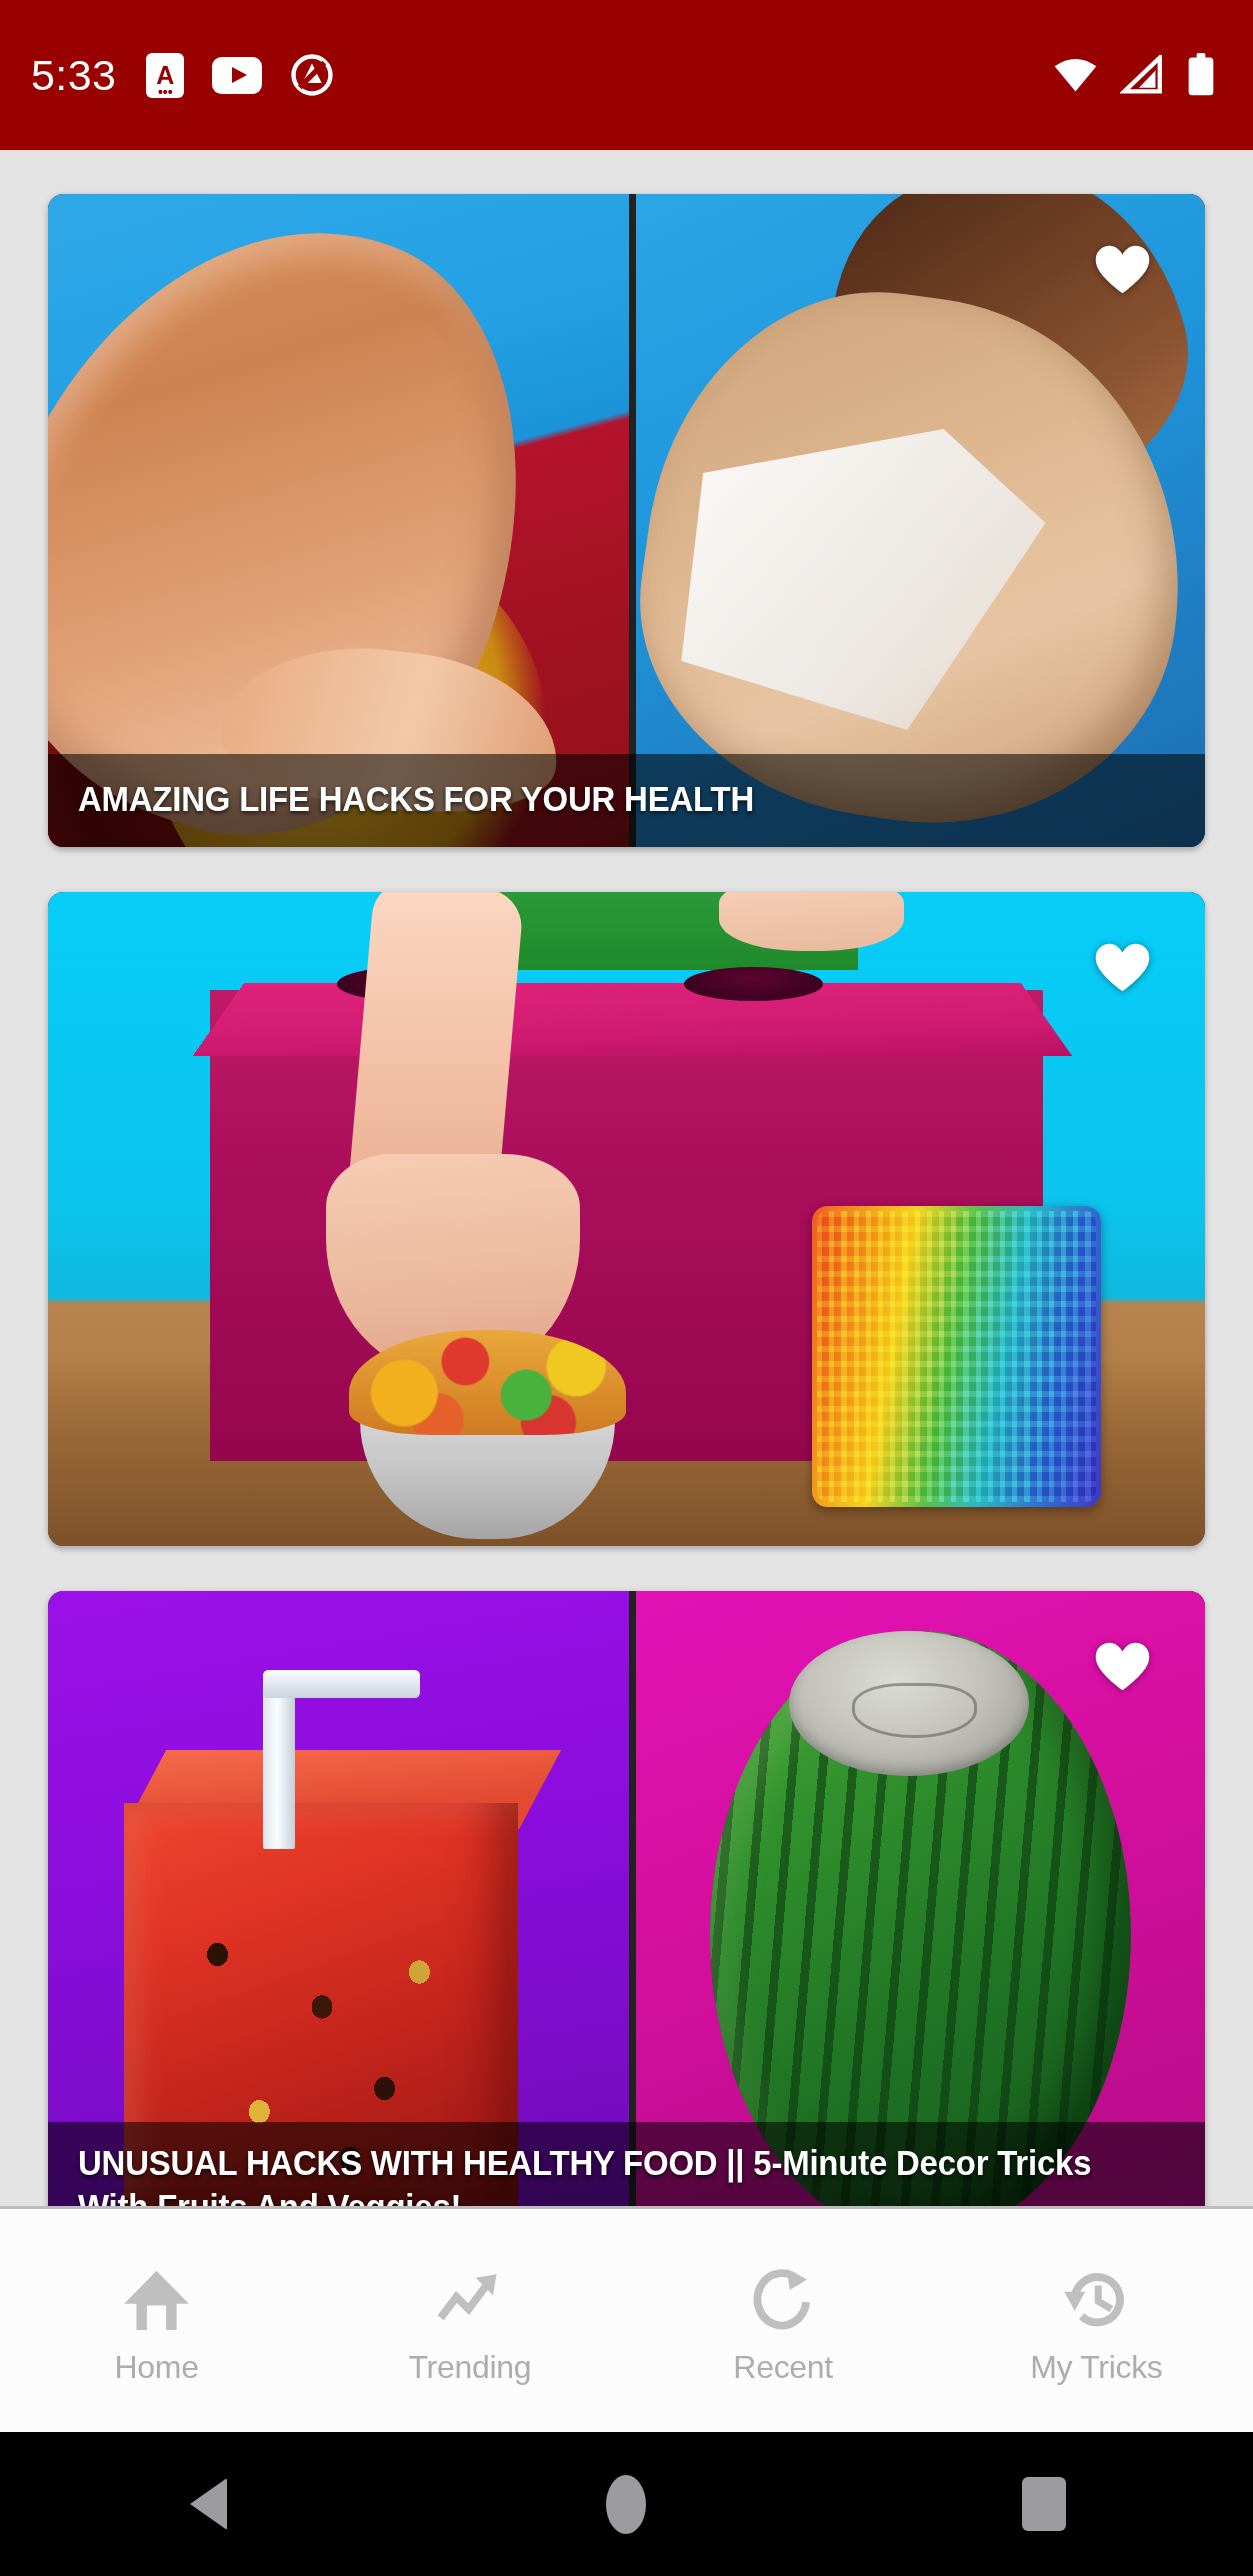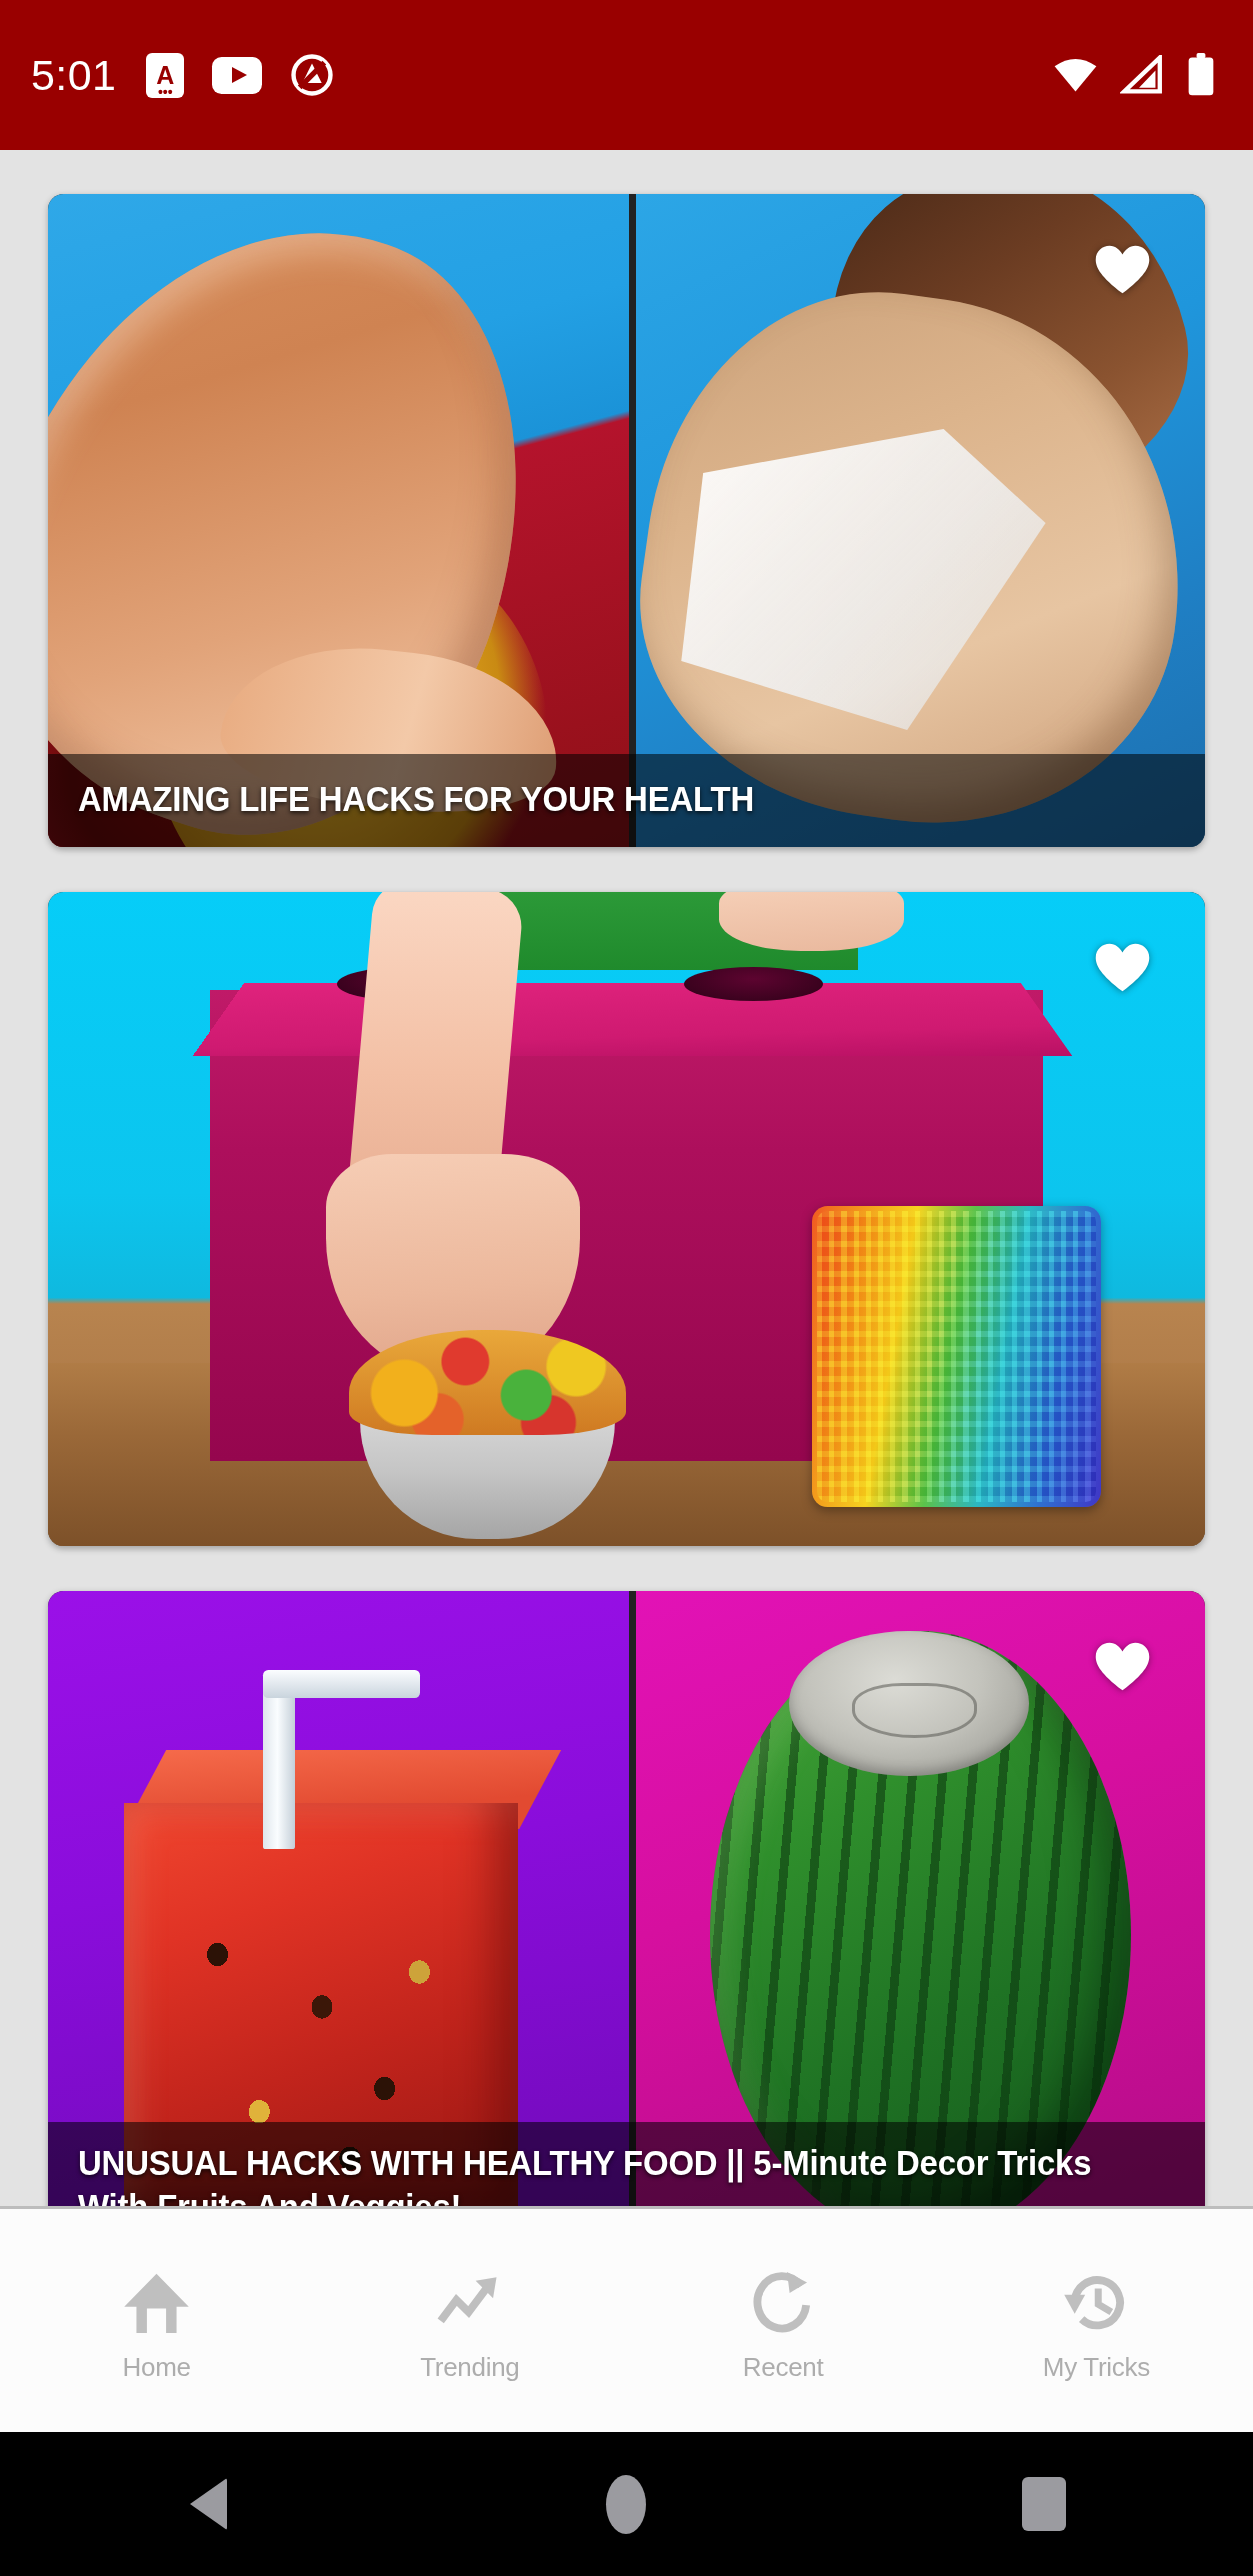--- a/index.html
+++ b/index.html
@@ -190,41 +190,41 @@
     position:absolute; left:0; bottom:144px; width:1253px; height:226px;
     background:#fcfcfc; border-top:3.5px solid #bdbdbd;
     display:flex; align-items:center;
   }
   .navitem{
     flex:1; display:flex; flex-direction:column; align-items:center;
     justify-content:center; gap:12.2px; height:100%; padding-top:7px;
   }
   .navicon{ width:75px; height:75px; display:flex; align-items:center; justify-content:center; }
   .navicon svg{ width:100%; height:100%; }
-  .navlabel{ font-size:26px; color:#adadad; font-weight:normal; letter-spacing:-0.3px; }
+  .navlabel{ font-size:32px; color:#adadad; font-weight:normal; letter-spacing:-0.3px; }
   .navitem.active .navlabel{ color:#d80000; font-weight:bold; }
 
   
   .androidnav{
     position:absolute; left:0; bottom:0; width:1253px; height:144px;
     background:#000; display:flex; align-items:center; justify-content:space-around;
   }
   .anav-btn{ width:104px; height:78px; display:flex; align-items:center; justify-content:center; }
   .anav-back{ width:0;height:0;border-right:37px solid #9b9ba0;
     border-top:26px solid transparent;border-bottom:26px solid transparent;
     border-radius:2.6px;}
   .anav-home{ width:40px;height:59px;background:#9b9ba0;border-radius:50%; }
   .anav-recent{ width:44px;height:54px;background:#9b9ba0;border-radius:6.1px; }
 </style>
 </head>
 <body>
 
 <div class="statusbar">
   <div class="sb-left">
-    <div class="sb-time">5:01</div>
+    <div class="sb-time">5:33</div>
     <div class="sb-icons-left">
       <div class="ic-a">A<span class="dots">•••</span></div>
       <div class="ic-yt">
           <span class="tri"></span>
         </div>
       <div class="ic-circ">
         <svg viewBox="0 0 50 50">
             <circle cx="25" cy="25" r="21" fill="none" stroke="#fff" stroke-width="5"></circle>
             <path d="M25 12 L36 34 L14 34 Z" fill="#fff" transform="rotate(0 25 25)"></path>
             <line x1="11" y1="39" x2="39" y2="11" stroke="#990000" stroke-width="6"></line>

